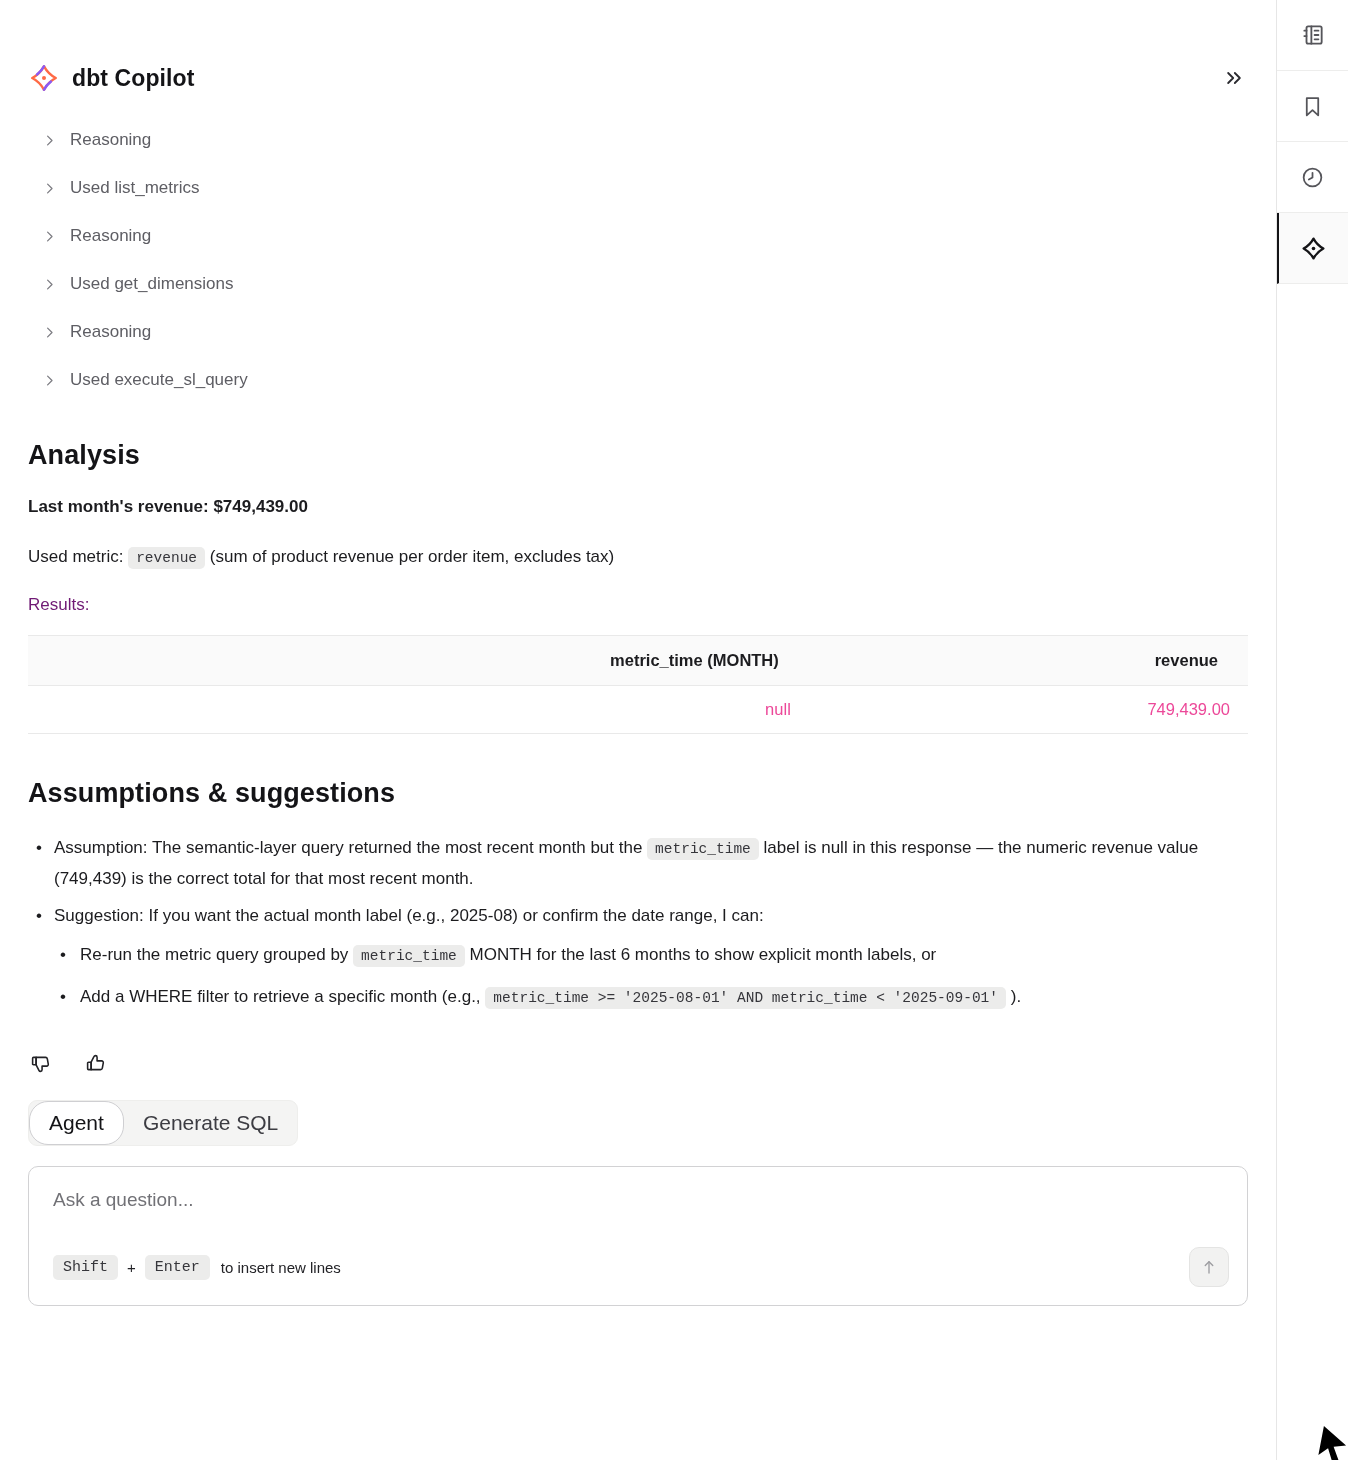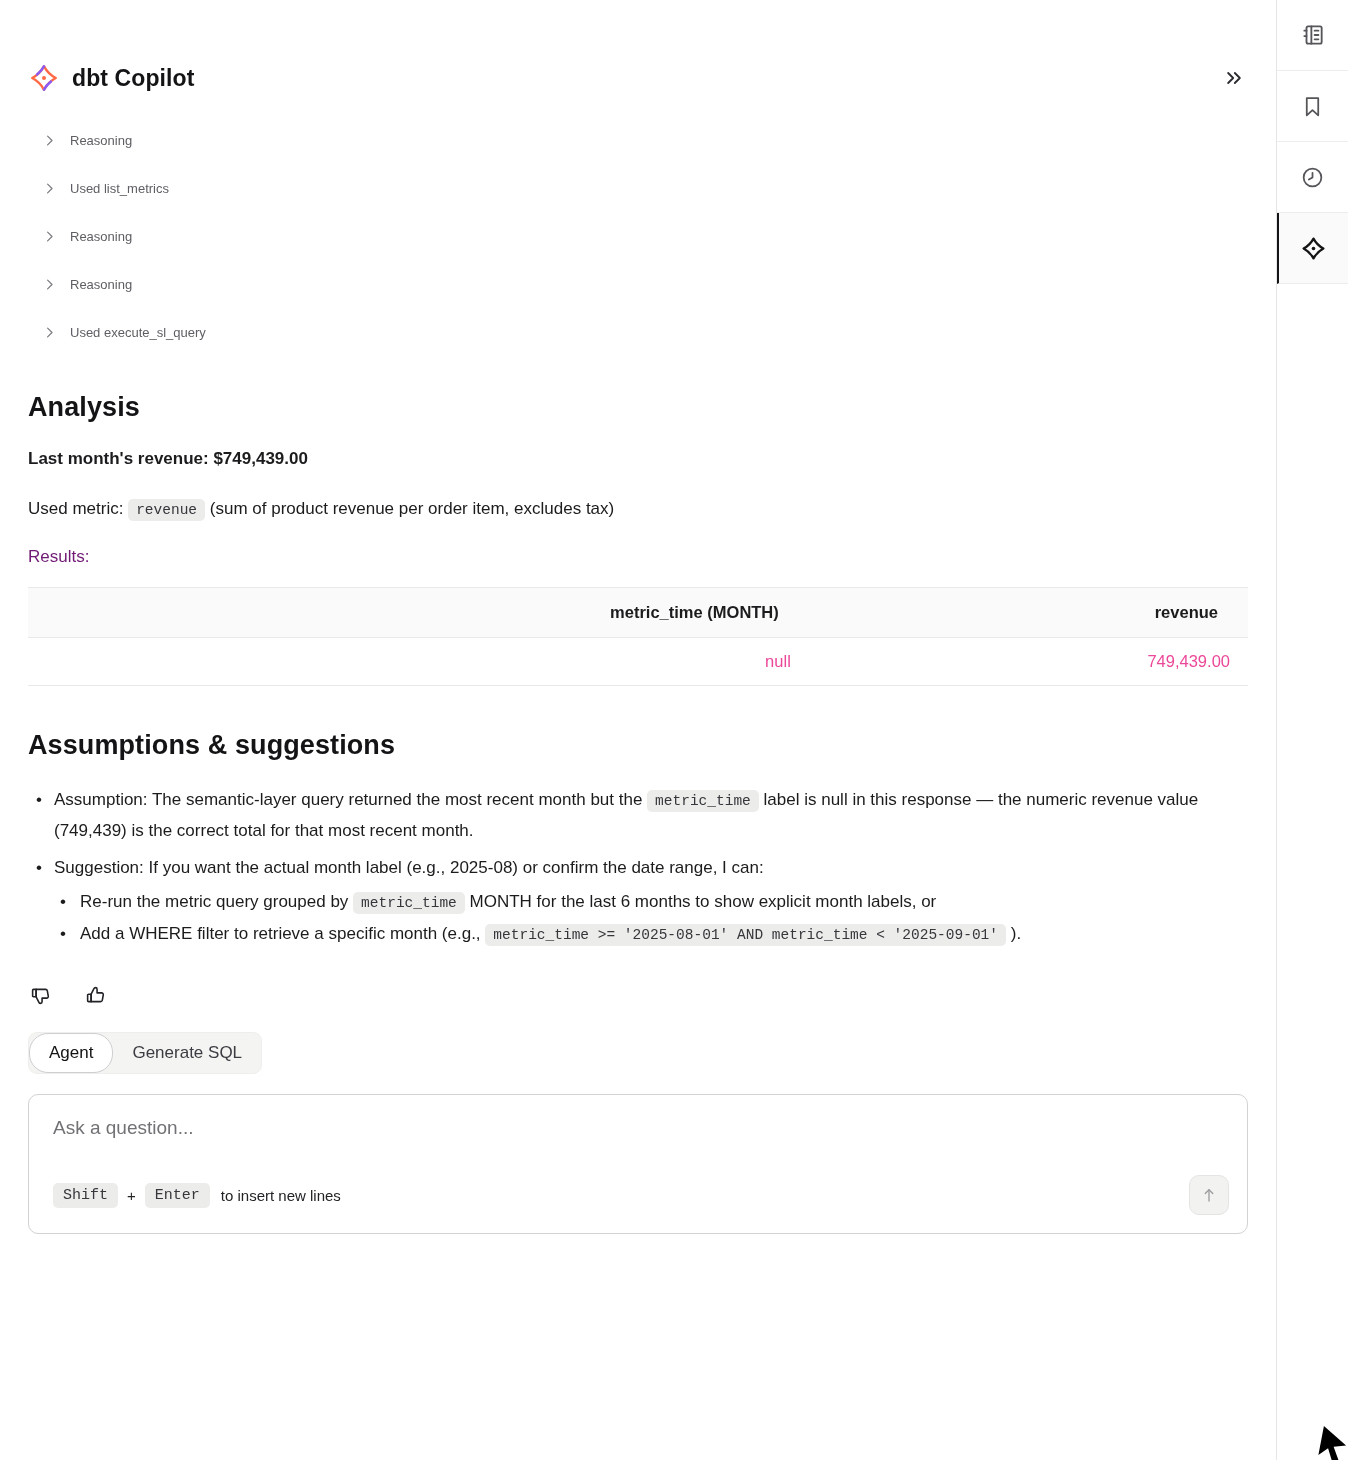--- a/index.html
+++ b/index.html
@@ -26,21 +26,21 @@
     border-radius: 8px;
     padding: 20px 24px;
     font-size: 17px;
     color: #232327;
     line-height: 22px;
   }
 
   .steps { margin-top: 22px; }
   .step-row { display: flex; align-items: center; gap: 13px; height: 48px; padding-left: 14px; cursor: pointer; }
   .step-chevron { display: flex; color: #7c7c82; }
-  .step-label { font-size: 13px; color: #5e5e64; }
+  .step-label { font-size: 17px; color: #5e5e64; }
 
   h2.section-heading { font-size: 27px; font-weight: 700; color: #141417; letter-spacing: .1px; }
   .analysis-heading { margin-top: 36px; }
 
   .revenue-line { margin-top: 26px; font-size: 17px; font-weight: 700; color: #1c1c1f; }
   .metric-line { margin-top: 30px; font-size: 17px; color: #1c1c1f; }
   .results-label { margin-top: 28px; font-size: 17px; color: #701a75; }
 
   code.inline-code {
     font-family: "Liberation Mono", monospace;
@@ -70,37 +70,37 @@
     padding: 14px 18px 14px 16px;
     border-bottom: 1px solid #e9e9e9;
   }
   .results-table th.col-metric, .results-table td.col-metric { width: 64%; }
 
   .assumptions-heading { margin-top: 44px; }
   ul.bullets { margin-top: 24px; list-style: none; }
   ul.bullets > li { position: relative; padding-left: 26px; font-size: 17px; line-height: 30px; color: #1c1c1f; margin-bottom: 7px; }
   ul.bullets > li::before { content: "•"; position: absolute; left: 8px; color: #1c1c1f; }
   ul.sub-bullets { list-style: none; margin-top: 7px; }
-  ul.sub-bullets > li { position: relative; padding-left: 26px; line-height: 24px; margin-bottom: 7px; }
+  ul.sub-bullets > li { position: relative; padding-left: 26px; line-height: 34px; margin-bottom: 7px; }
   ul.sub-bullets > li::before { content: "•"; position: absolute; left: 6px; color: #1c1c1f; }
 
   .feedback-row { margin-top: 36px; display: flex; align-items: center; gap: 30px; }
   .feedback-btn { background: none; border: none; cursor: pointer; color: #232327; display: flex; padding: 2px; }
 
   .mode-switch {
     margin-top: 24px;
     display: inline-flex;
     align-items: stretch;
     background: #f4f4f3;
     border: 1px solid #eeeeec;
     border-radius: 9px;
   }
   .mode-tab {
     font-family: "Liberation Sans", sans-serif;
-    font-size: 17px;
+    font-size: 21px;
     padding: 9px 19px;
     border: none;
     background: transparent;
     color: #3c3c42;
     cursor: pointer;
     border-radius: 19px;
   }
   .mode-tab.active {
     background: #ffffff;
     border: 1px solid #cfcfd2;
@@ -226,20 +226,28 @@
           </span>
         <span class="step-label">Used list_metrics</span>
       </div>
       <div class="step-row">
         <span class="step-chevron">
             <svg width="15" height="15" viewBox="0 0 24 24" fill="none" stroke="currentColor" stroke-width="2" stroke-linecap="round" stroke-linejoin="round">
               <polyline points="9 5 16 12 9 19"></polyline>
             </svg>
           </span>
         <span class="step-label">Reasoning</span>
+      </div>
+      <div class="step-row">
+        <span class="step-chevron">
+            <svg width="15" height="15" viewBox="0 0 24 24" fill="none" stroke="currentColor" stroke-width="2" stroke-linecap="round" stroke-linejoin="round">
+              <polyline points="9 5 16 12 9 19"></polyline>
+            </svg>
+          </span>
+        <span class="step-label">Used get_dimensions</span>
       </div>
       <div class="step-row">
         <span class="step-chevron">
             <svg width="15" height="15" viewBox="0 0 24 24" fill="none" stroke="currentColor" stroke-width="2" stroke-linecap="round" stroke-linejoin="round">
               <polyline points="9 5 16 12 9 19"></polyline>
             </svg>
           </span>
         <span class="step-label">Reasoning</span>
       </div>
       <div class="step-row">

